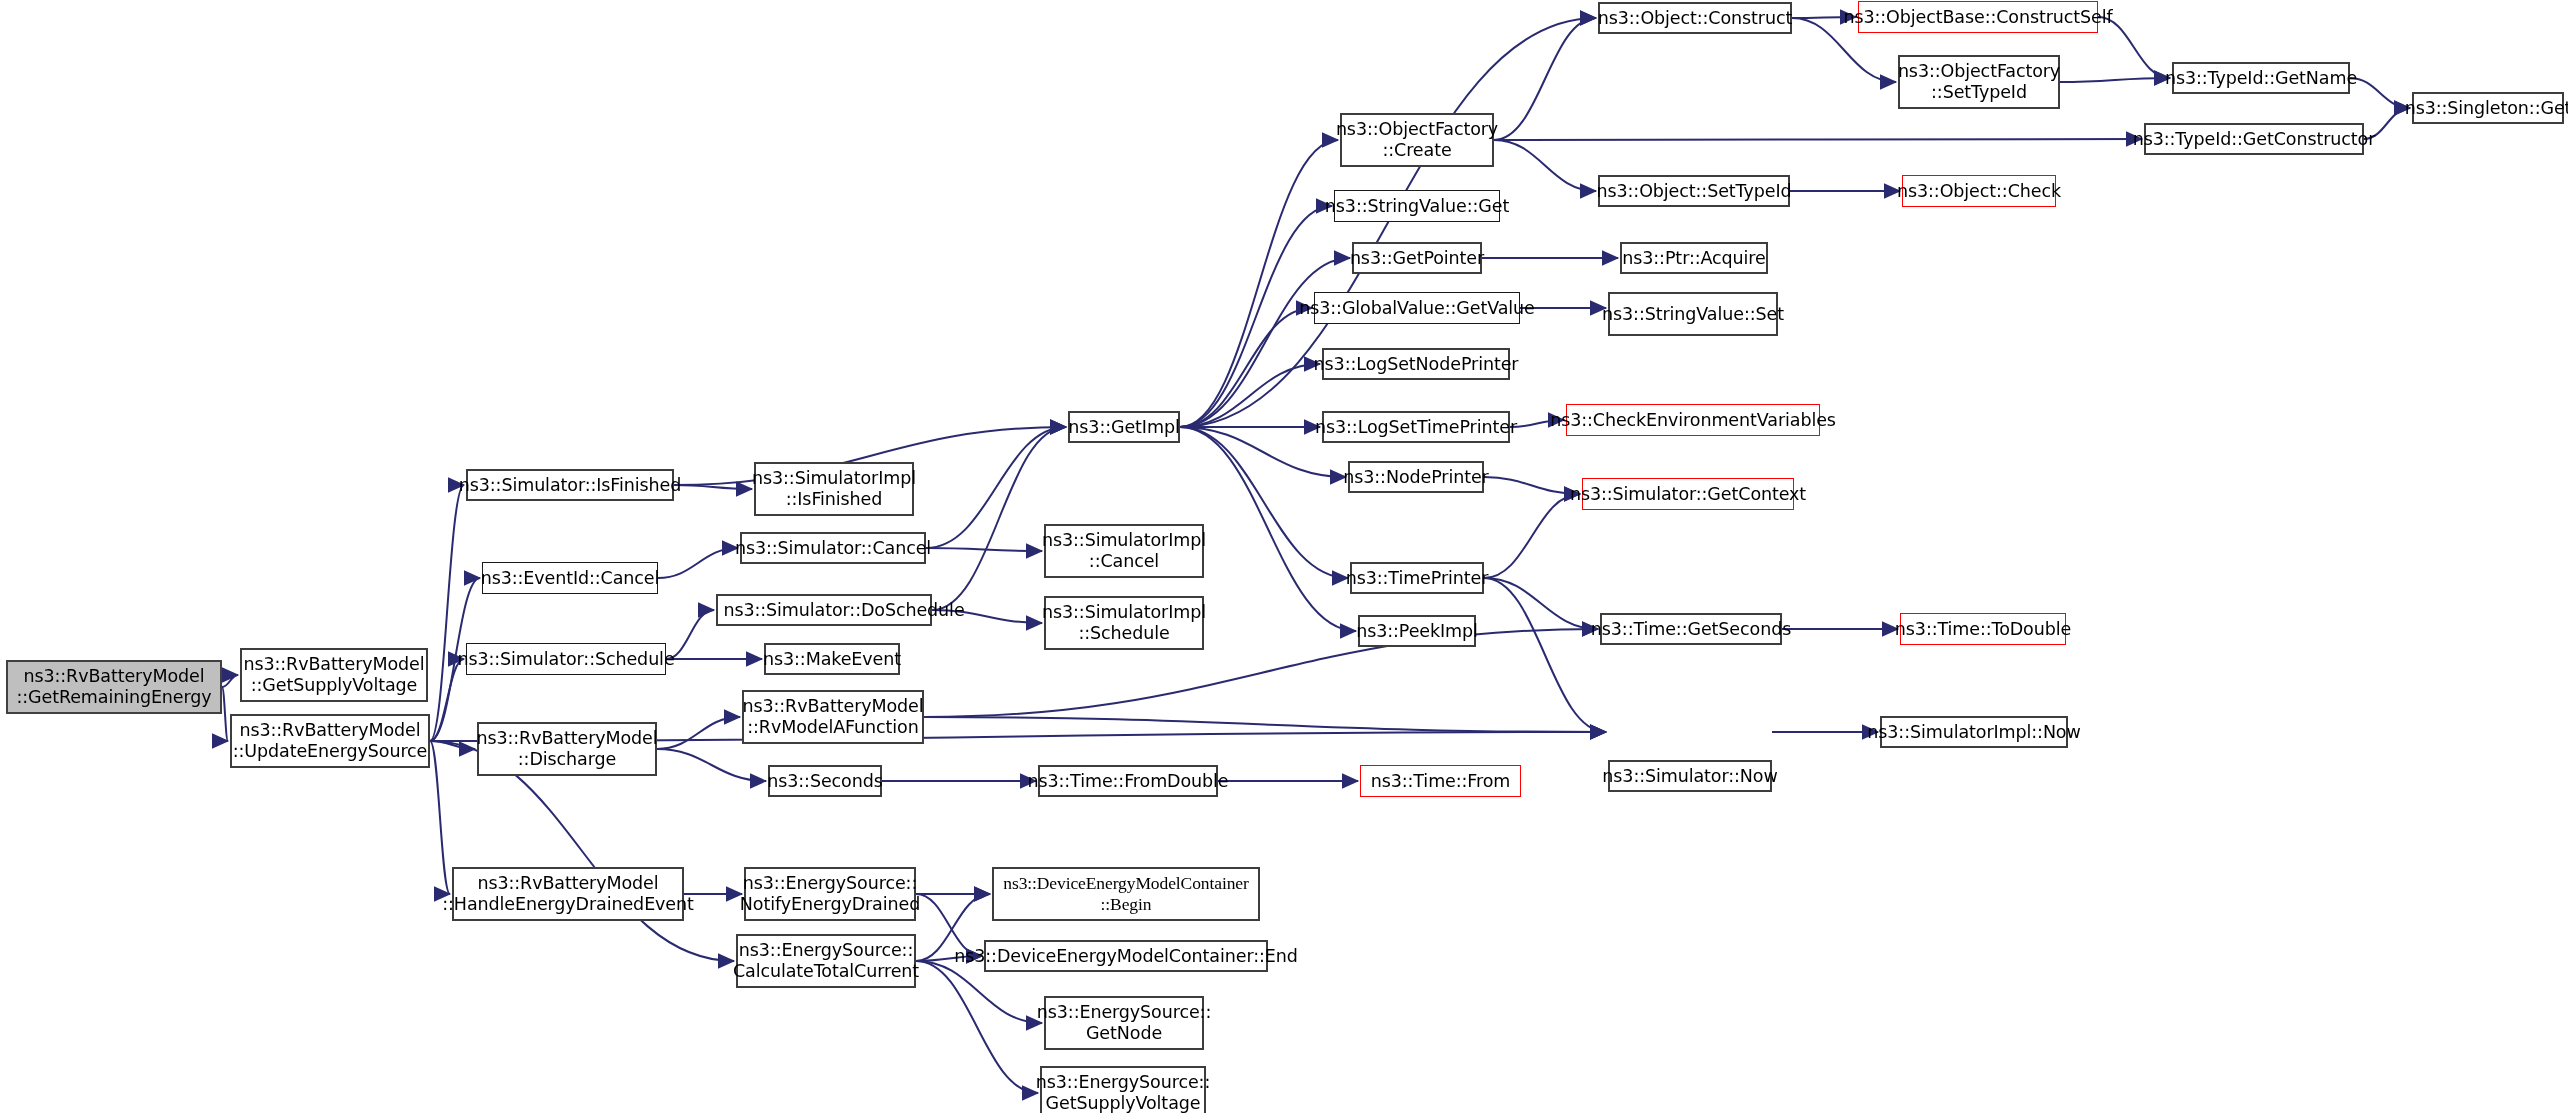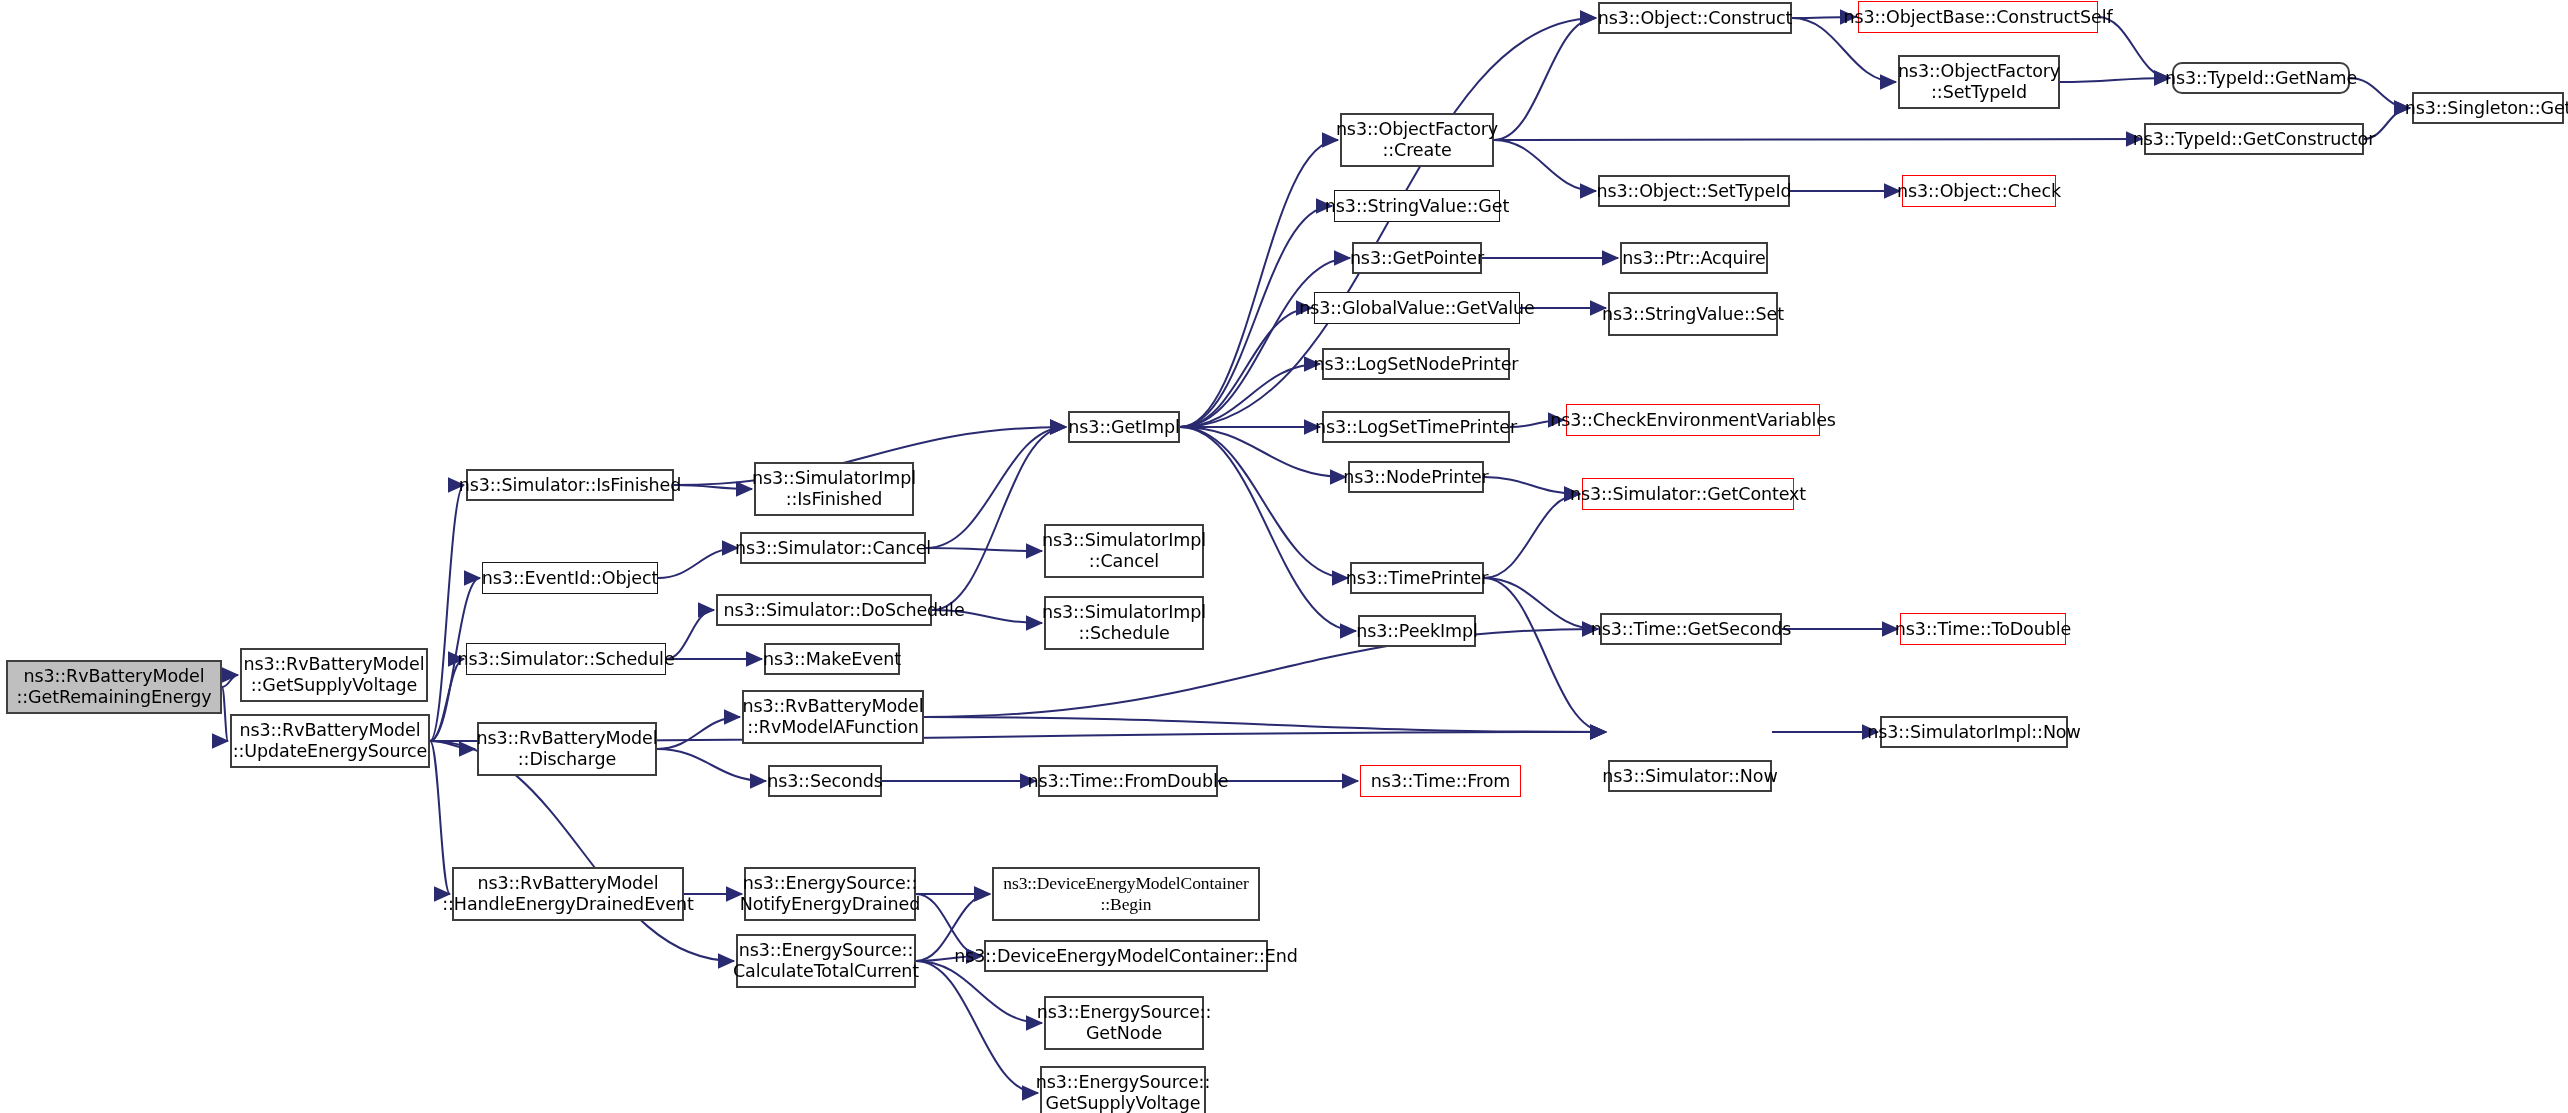--- a/index.html
+++ b/index.html
@@ -127,21 +127,21 @@
       </g>
   </svg>
   <div id="node-layer">
       <div class="node current" style="left: 6px; top: 660px; width: 216px; height: 54px;">ns3::RvBatteryModel
 ::GetRemainingEnergy</div>
       <div class="node thick" style="left: 240px; top: 648px; width: 188px; height: 54px;">ns3::RvBatteryModel
 ::GetSupplyVoltage</div>
       <div class="node thick" style="left: 230px; top: 714px; width: 200px; height: 54px;">ns3::RvBatteryModel
 ::UpdateEnergySource</div>
       <div class="node thick" style="left: 466px; top: 469px; width: 208px; height: 32px;">ns3::Simulator::IsFinished</div>
-      <div class="node" style="left: 482px; top: 562px; width: 176px; height: 32px;">ns3::EventId::Object</div>
+      <div class="node" style="left: 482px; top: 562px; width: 176px; height: 32px;">ns3::EventId::Cancel</div>
       <div class="node" style="left: 466px; top: 643px; width: 200px; height: 32px;">ns3::Simulator::Schedule</div>
       <div class="node thick" style="left: 477px; top: 722px; width: 180px; height: 54px;">ns3::RvBatteryModel
 ::Discharge</div>
       <div class="node thick" style="left: 452px; top: 867px; width: 232px; height: 54px;">ns3::RvBatteryModel
 ::HandleEnergyDrainedEvent</div>
       <div class="node thick" style="left: 754px; top: 462px; width: 160px; height: 54px;">ns3::SimulatorImpl
 ::IsFinished</div>
       <div class="node thick" style="left: 740px; top: 532px; width: 186px; height: 32px;">ns3::Simulator::Cancel</div>
       <div class="node thick" style="left: 716px; top: 594px; width: 216px; height: 32px; padding-left: 44px;">ns3::Simulator::DoSchedule</div>
       <div class="node thick" style="left: 764px; top: 643px; width: 136px; height: 32px;">ns3::MakeEvent</div>
@@ -183,17 +183,17 @@
       <div class="node red" style="left: 1582px; top: 478px; width: 212px; height: 32px;">ns3::Simulator::GetContext</div>
       <div class="node thick" style="left: 1600px; top: 613px; width: 182px; height: 32px;">ns3::Time::GetSeconds</div>
       <div class="node thick" style="left: 1608px; top: 716px; width: 164px; height: 32px; margin-top: 44px;">ns3::Simulator::Now</div>
       <div class="node red" style="left: 1360px; top: 765px; width: 161px; height: 32px;">ns3::Time::From</div>
       <div class="node red" style="left: 1858px; top: 1px; width: 240px; height: 32px;">ns3::ObjectBase::ConstructSelf</div>
       <div class="node thick" style="left: 1898px; top: 55px; width: 162px; height: 54px;">ns3::ObjectFactory
 ::SetTypeId</div>
       <div class="node red" style="left: 1902px; top: 175px; width: 154px; height: 32px;">ns3::Object::Check</div>
       <div class="node red" style="left: 1900px; top: 613px; width: 166px; height: 32px;">ns3::Time::ToDouble</div>
       <div class="node thick" style="left: 1880px; top: 716px; width: 188px; height: 32px;">ns3::SimulatorImpl::Now</div>
-      <div class="node thick" style="left: 2172px; top: 62px; width: 178px; height: 32px; border-radius: 10px;">ns3::TypeId::GetName</div>
+      <div class="node thick" style="left: 2172px; top: 62px; width: 178px; height: 32px;">ns3::TypeId::GetName</div>
       <div class="node thick" style="left: 2144px; top: 123px; width: 220px; height: 32px;">ns3::TypeId::GetConstructor</div>
       <div class="node thick" style="left: 2412px; top: 92px; width: 152px; height: 32px;">ns3::Singleton::Get</div>
     </div>
 </div>
 
 </body></html>

